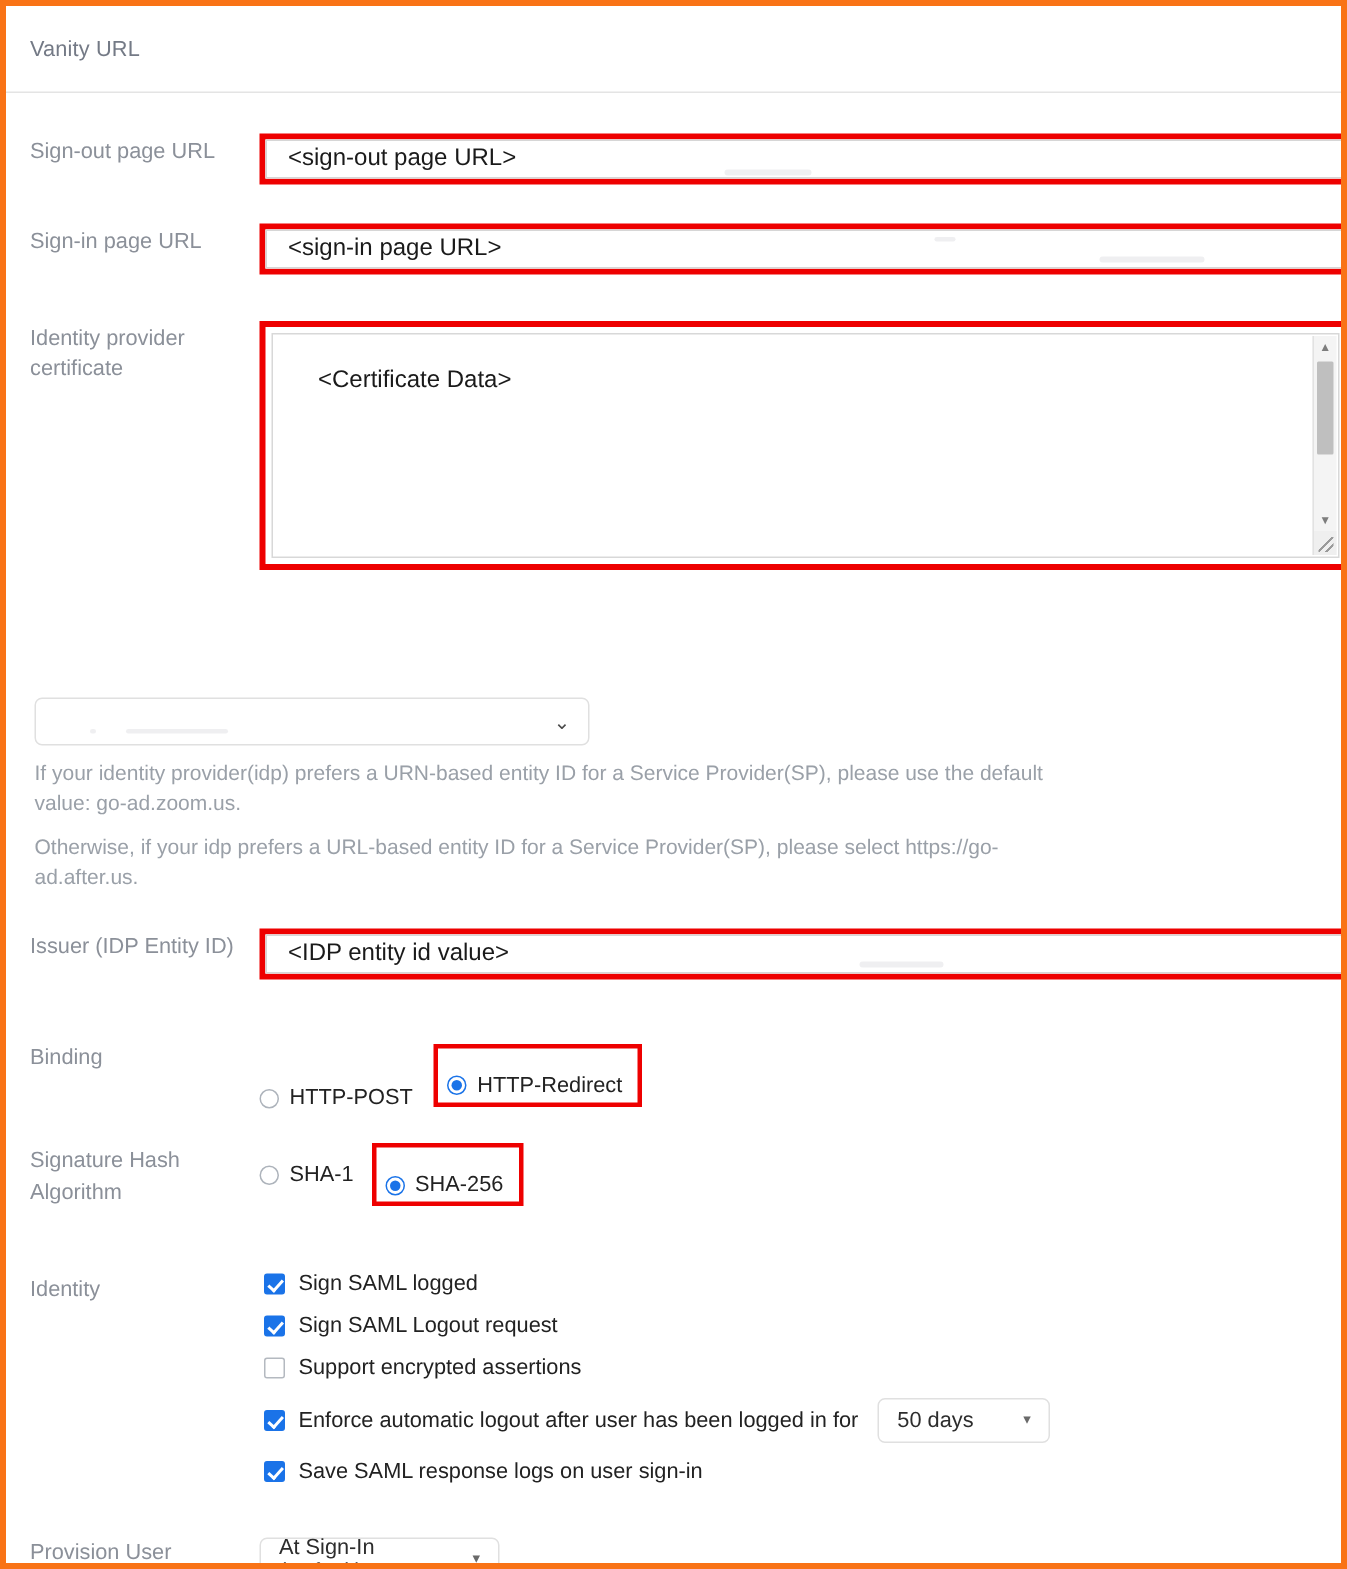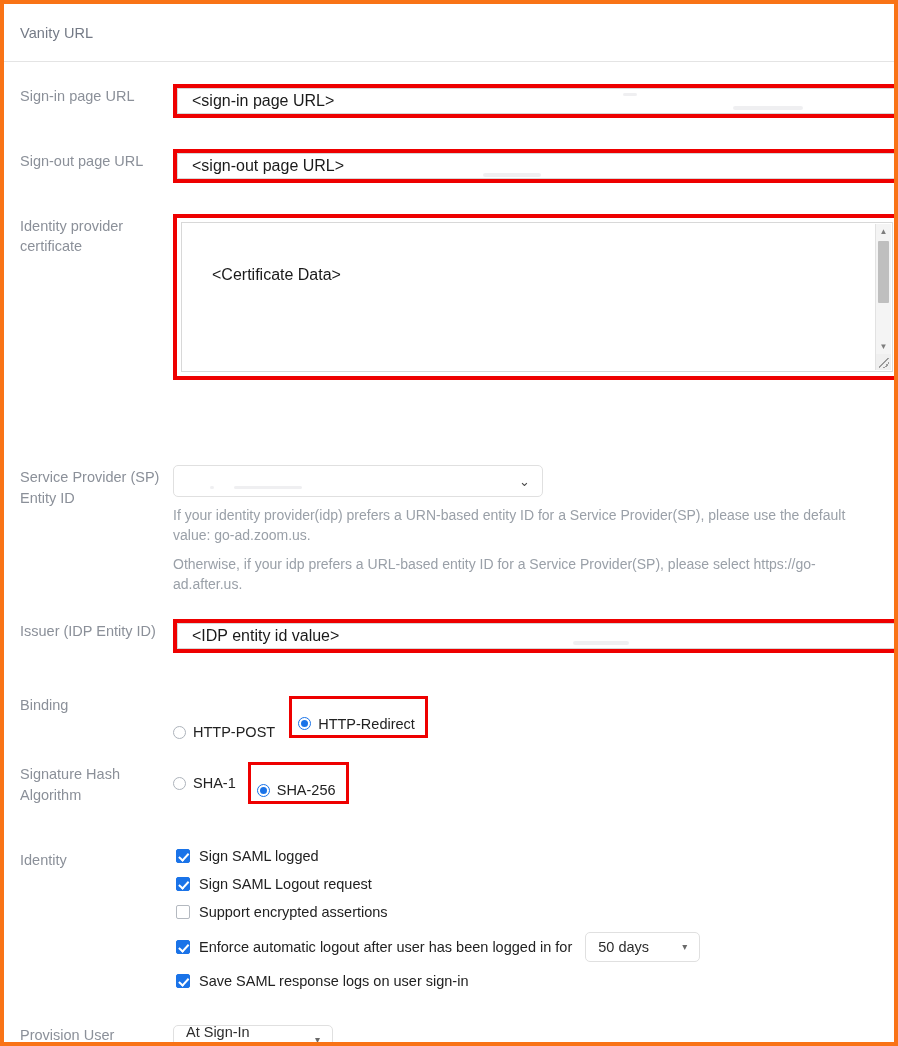--- a/index.html
+++ b/index.html
@@ -101,21 +101,20 @@
     background: #fff;
     box-sizing: border-box;
   }
   .cert-text {
     position: absolute;
     left: 30px;
     top: 22px;
     font-size: 16px;
     color: #1a1a1a;
     white-space: pre;
-    margin-top: 21px;
   }
   .scrollbar {
     position: absolute;
     top: 1px;
     right: 1px;
     bottom: 1px;
     width: 16px;
     background: #f4f4f4;
     border-left: 1px solid #e2e2e2;
     box-sizing: border-box;
@@ -267,42 +266,42 @@
     transform: rotate(42deg);
   }
 </style>
 </head>
 <body>
 
 <div class="page">
 
   <div class="header">
     <div class="header-title">Vanity URL</div>
+  </div>
+
+  <div class="row" style="margin-top:27px;">
+    <div class="label">Sign-out page URL</div>
+    <div class="field" style="height:38px;">
+      <div style="position:absolute;left:3px;top:0;width:728px;height:34px;">
+        <div class="smudge" style="left:310px;top:24px;width:58px;height:4px;"></div>
+        <div class="redbox" style="width:100%;height:100%;">
+          <input class="textinput" type="text" value="&lt;sign-out page URL&gt;" style="">
+        </div>
+      </div>
+    </div>
   </div>
 
   <div class="row" style="margin-top:22px;">
     <div class="label">Sign-in page URL</div>
     <div class="field" style="height:38px;">
       <div style="position:absolute;left:3px;top:0;width:728px;height:34px;">
         <div class="smudge" style="left:560px;top:22px;width:70px;height:4px;"></div>
         <div class="smudge" style="left:450px;top:9px;width:14px;height:3px;"></div>
         <div class="redbox" style="width:100%;height:100%;">
           <input class="textinput" type="text" value="&lt;sign-in page URL&gt;" style="">
-        </div>
-      </div>
-    </div>
-  </div>
-
-  <div class="row" style="margin-top:27px;">
-    <div class="label">Sign-out page URL</div>
-    <div class="field" style="height:38px;">
-      <div style="position:absolute;left:3px;top:0;width:728px;height:34px;">
-        <div class="smudge" style="left:310px;top:24px;width:58px;height:4px;"></div>
-        <div class="redbox" style="width:100%;height:100%;">
-          <input class="textinput" type="text" value="&lt;sign-out page URL&gt;" style="">
         </div>
       </div>
     </div>
   </div>
 
   <div class="row" style="margin-top:27px;">
     <div class="label">Identity provider certificate</div>
     <div class="field">
       <div style="position:absolute;left:3px;top:0;">
         <div class="cert-outer redbox">
@@ -314,21 +313,20 @@
               <div class="sb-arrow down">▼</div>
               <div class="sb-grip"></div>
             </div>
           </div>
         </div>
       </div>
     </div>
   </div>
 
   <div class="row" style="margin-top:209px;">
-    <div class="label" style="line-height:21px;">Service Provider (SP) Entity ID</div>
     <div class="field">
       <div style="position:relative;left:3px;">
         <div class="select wide">
           <span></span>
           <div class="smudge" style="left:60px;top:20px;width:68px;height:3px;"></div>
           <div class="smudge" style="left:36px;top:20px;width:4px;height:3px;"></div>
           <span class="caret">⌄</span>
         </div>
         <div class="helptext">
           <p>If your identity provider(idp) prefers a URN-based entity ID for a Service Provider(SP), please use the default value: go-ad.zoom.us.</p>

